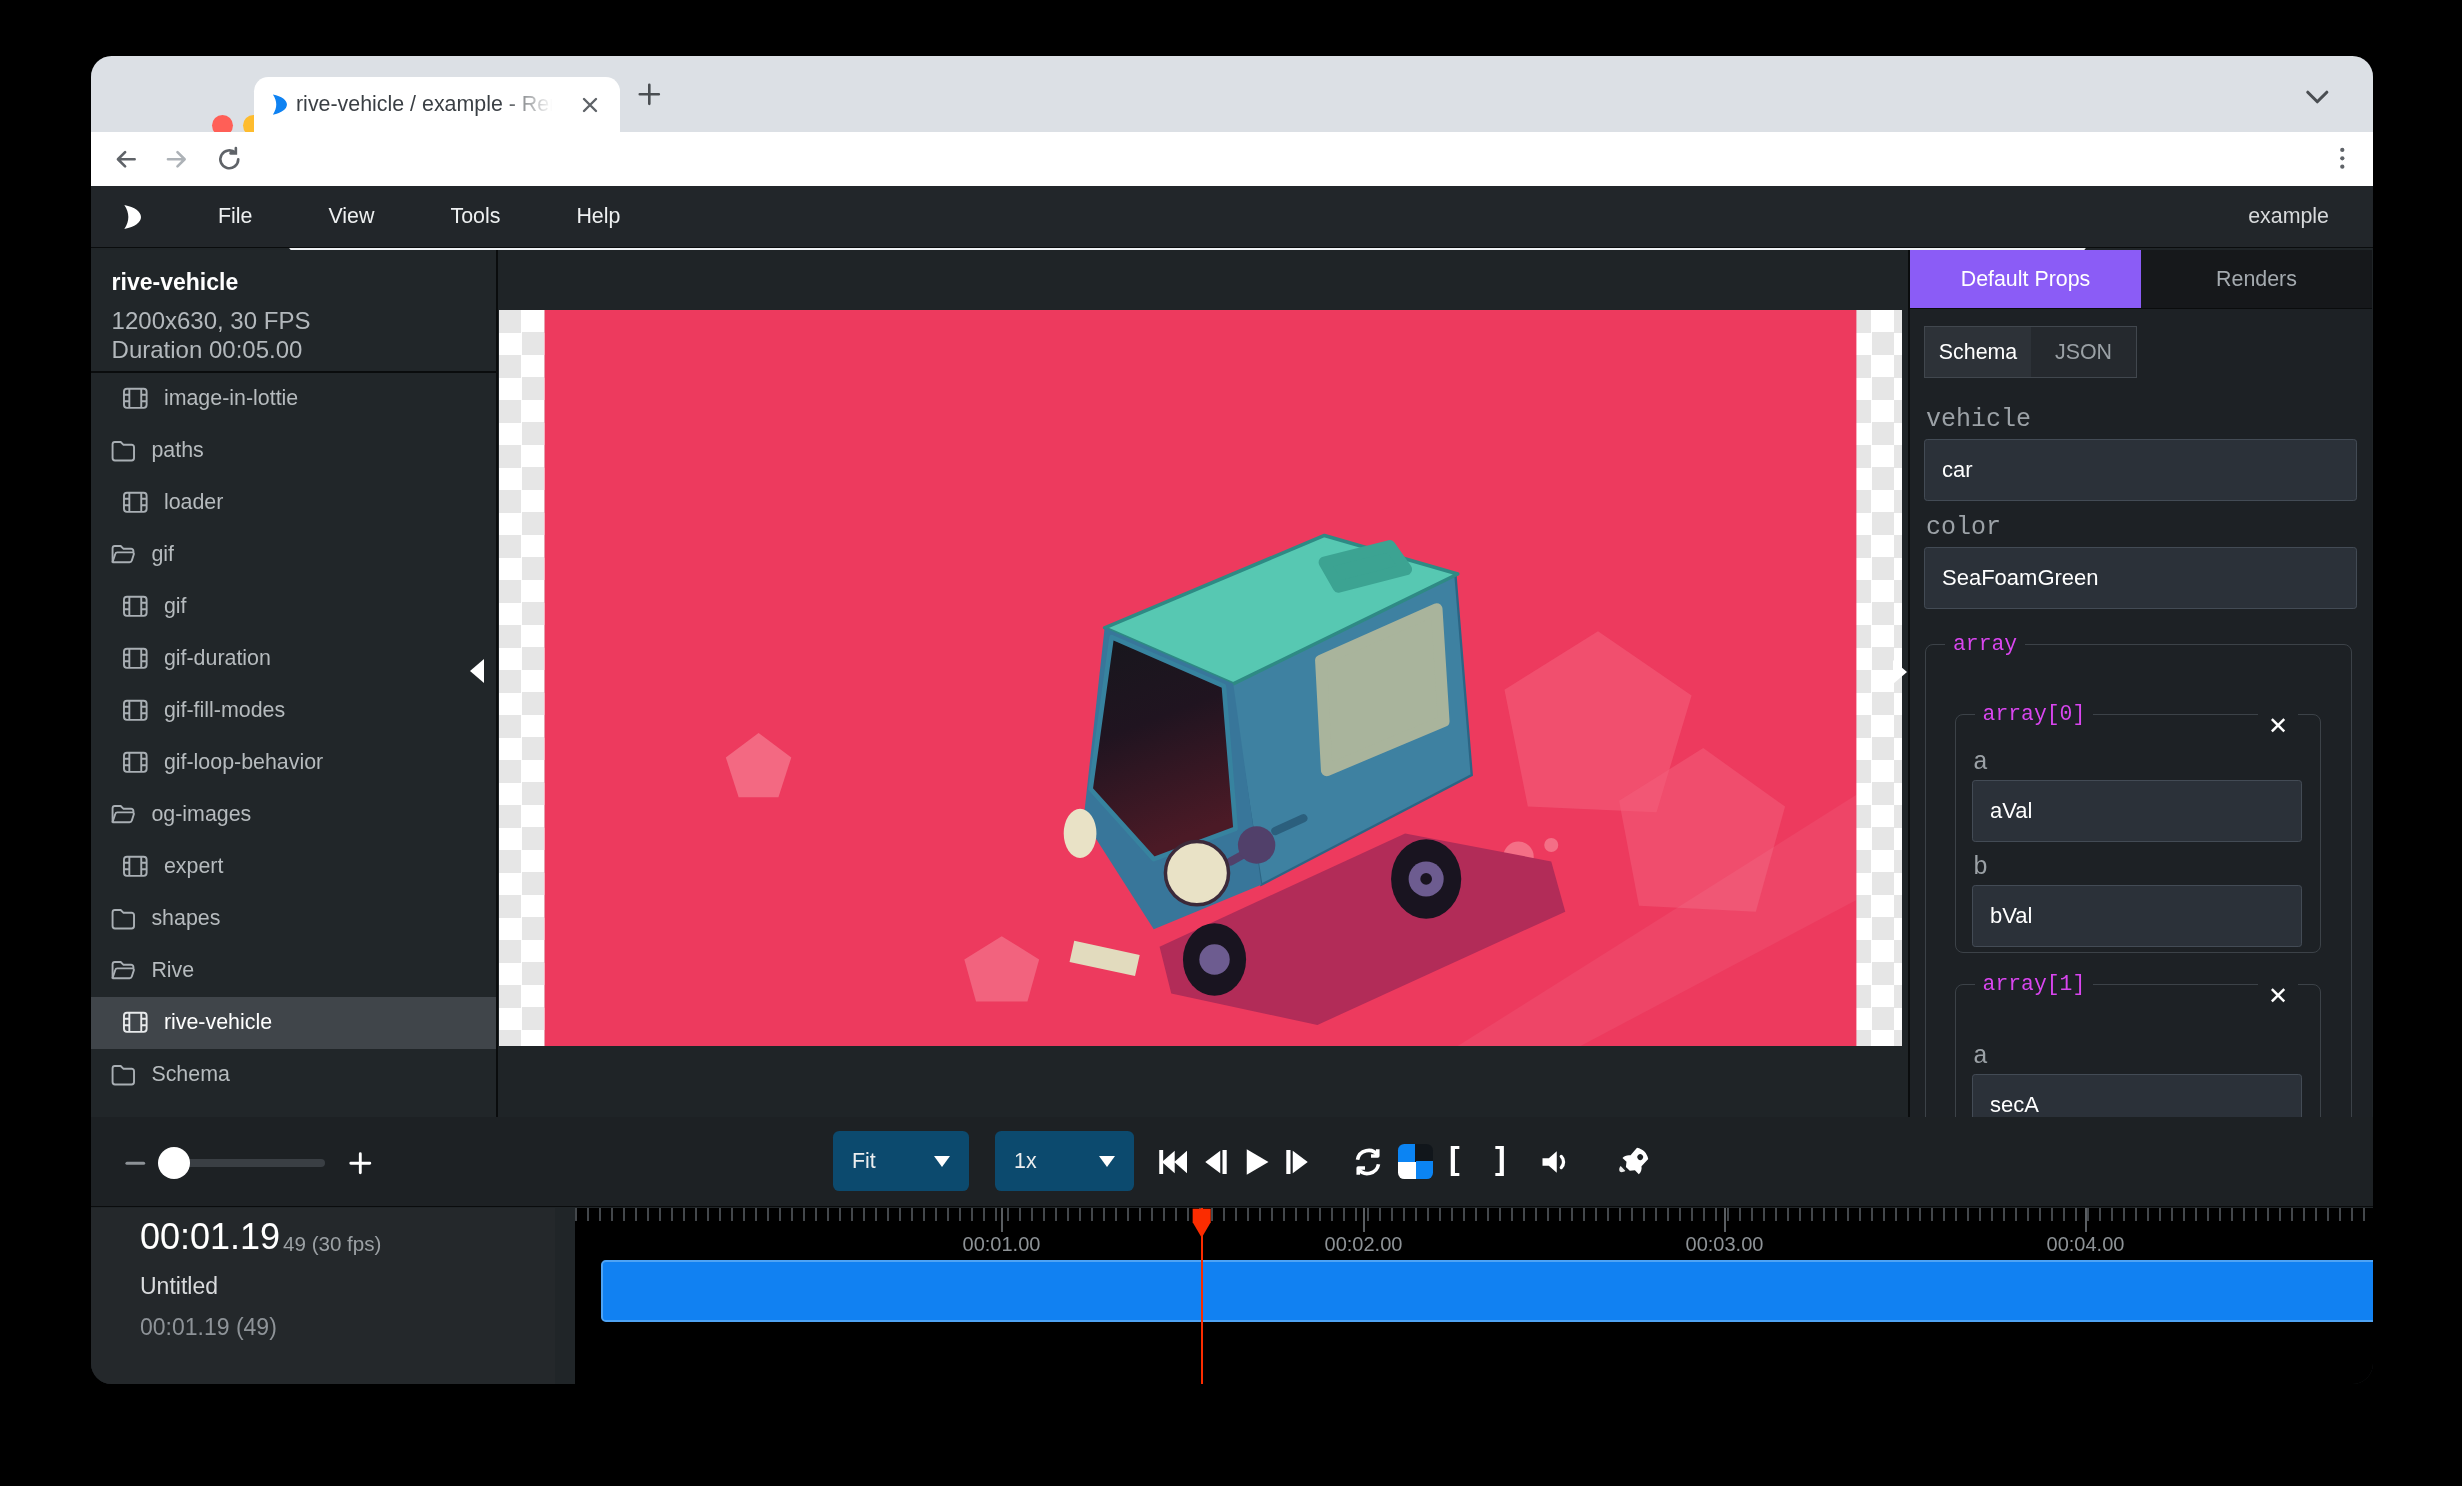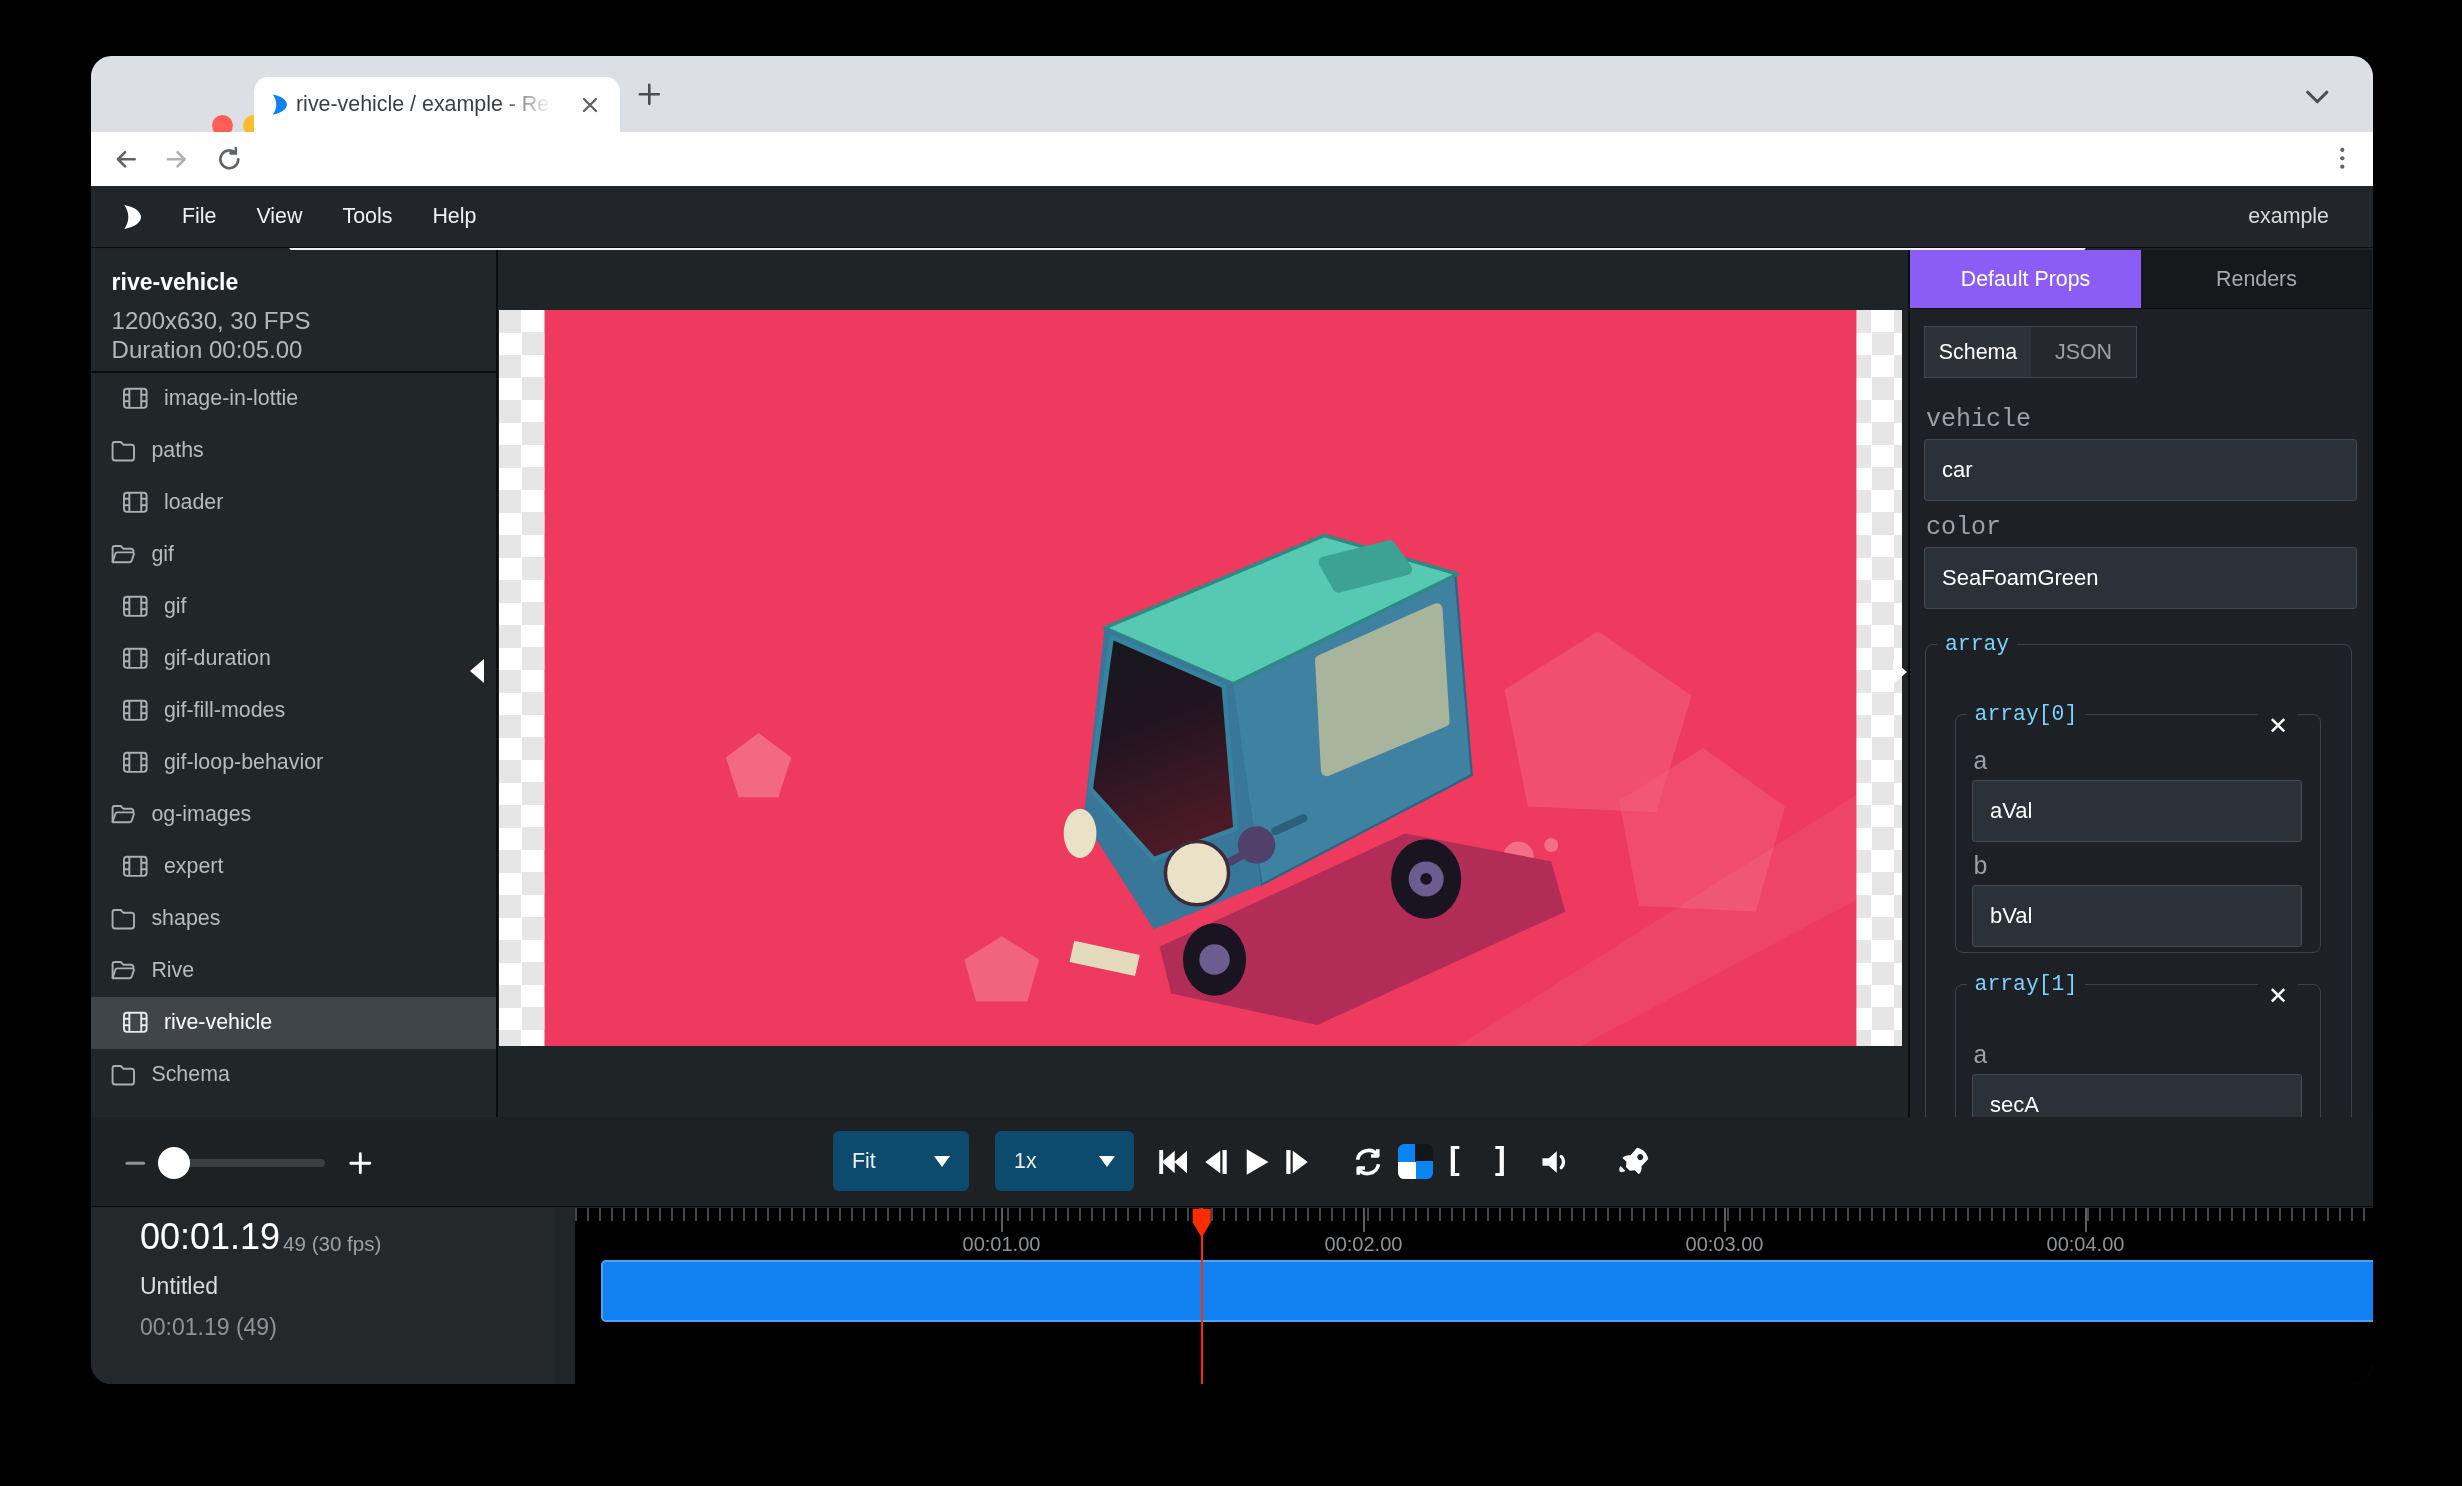--- a/index.html
+++ b/index.html
@@ -19,21 +19,21 @@
   #tab-fade { position:absolute; left:246px; top:6.3px; width:75px; height:44px;
               background:linear-gradient(90deg, rgba(255,255,255,0), #fff 70%); }
   #toolbar { left:0; top:76px; width:2282px; height:54px; background:#fff; }
   #omnibox { left:194px; top:82px; width:1805px; height:43px; border-radius:21.4px;
              background:#eef0f3; }
   #url-text { position:absolute; left:53px; top:9.5px; font-size:22px; color:#33373b; }
   .cicon { color:#5f6368; }
 
   
   #menubar { left:0; top:130px; width:2282px; height:62px; background:#22262a;
-             display:flex; align-items:center; border-bottom:1.6px solid #0a0c0d; }
+             display:flex; align-items:center; border-bottom:1.6px solid #0a0c0d;gap:36px; }
   .menu-item { font-size:21.4px; color:#eef0f1; margin-right:40px; }
   #menu-right { position:absolute; right:44px; font-size:21.4px; color:#d8dadc; }
 
   
   #sidebar { left:0; top:194px; width:489px; height:868px; background:#212629; }
   #comp-info { padding:19px 20.6px; height:121px; }
   #comp-title { font-size:23px; font-weight:bold; color:#fff; margin-bottom:9.5px; }
   .comp-line { font-size:24px; color:#b3b8bc; line-height:29px; }
   #sidebar-divider { height:1.6px; background:#0a0c0d; }
   .srow { height:52px; display:flex; align-items:center; padding-left:30px; }
@@ -66,22 +66,22 @@
   #seg { position:absolute; left:14.3px; top:76px; width:213px; height:52px; display:flex;
          border:1.6px solid #41474e; background:#25292e; }
   .seg-opt { flex:1; display:flex; align-items:center; justify-content:center;
              font-size:21.4px; color:#9ba1a6; }
   .seg-opt.active { background:#2d3238; color:#fff; }
   .flabel { font-family:"Liberation Mono", monospace; font-size:25px; color:#9ba1a6; }
   .finput { background:#2b3139; border:1.6px solid #434b55; border-radius:3.2px;
             height:62px; display:flex; align-items:center; padding-left:17.5px;
             font-size:22px; color:#fff; }
   fieldset { border:1.6px solid #3c4248; border-radius:8px; position:absolute; }
-  legend { font-family:"Liberation Mono", monospace; font-size:21.4px; color:#7dd3fc;
-           padding:0 8px; margin-left:11px; white-space:nowrap; }
+  legend { font-family:"Liberation Mono", monospace; font-size:21.4px; color:#d946ef;
+           padding:0 8px; margin-left:19px; white-space:nowrap; }
   .fs-close { position:absolute; top:-16px; right:22px; background:#1d2125;
               color:#fff; font-size:24px; padding:0 9.5px; line-height:32px; }
 
   
   #ctrlbar { left:0; top:1061px; width:2282px; height:90px; background:#1d2124;
              border-bottom:1.6px solid #0a0c0d; }
   #zoom-track { left:67px; top:1103px; width:167px; height:8px; border-radius:4px; background:#3a3f44; }
   #zoom-thumb { left:67px; top:1091px; width:32px; height:32px; border-radius:50%; background:#fff; }
   .dropdown { top:1075px; height:60px; background:#0c4a6e; border-radius:6.3px;
               display:flex; align-items:center; padding:0 19px; }

